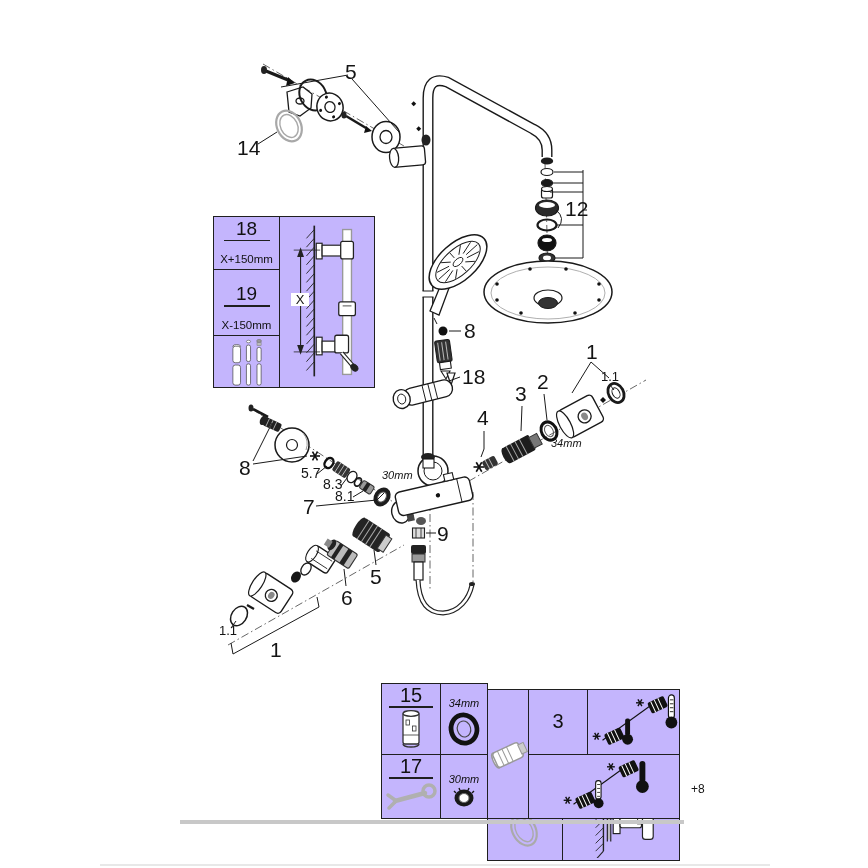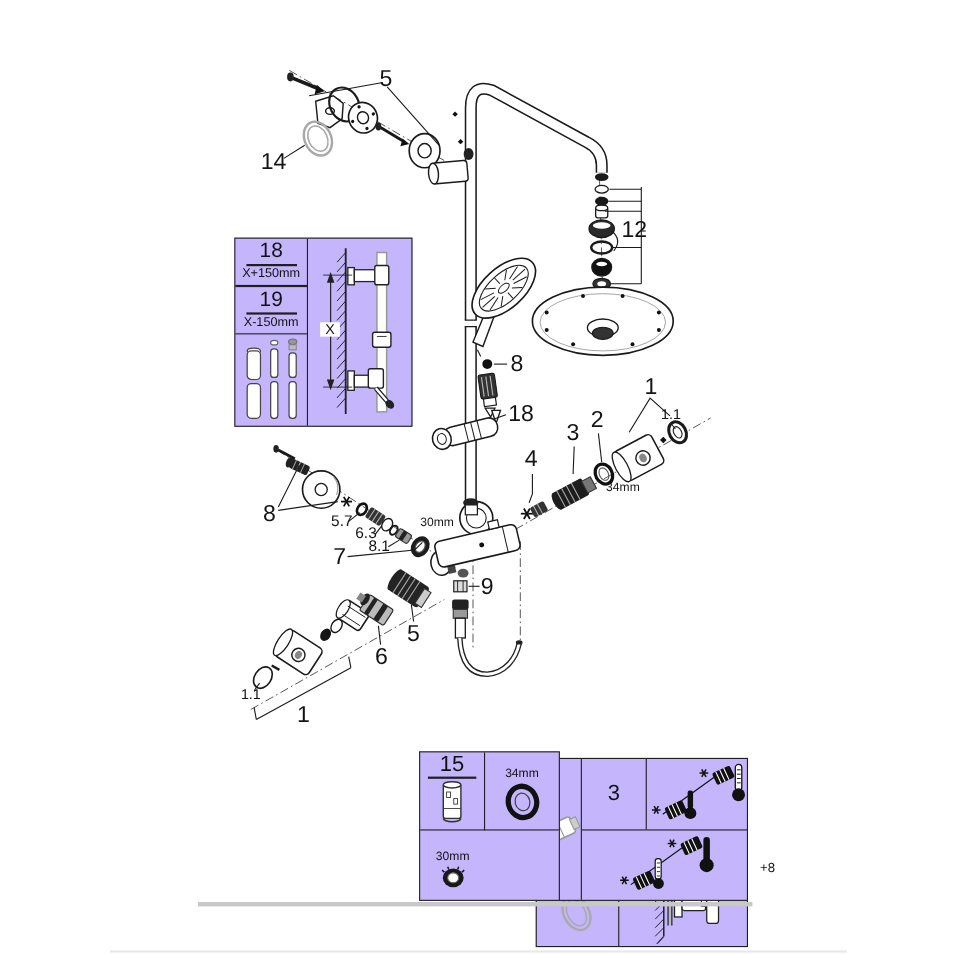--- a/index.html
+++ b/index.html
@@ -3,29 +3,29 @@
 <meta charset="utf-8">
 <style>
   html,body{margin:0;padding:0;background:#fff;}
   #stage{position:relative;width:868px;height:868px;background:#fff;overflow:hidden;
          font-family:"Liberation Sans",sans-serif;color:#111;}
   #art{position:absolute;left:0;top:0;}
   .lbl{position:absolute;white-space:nowrap;color:#141414;line-height:1;}
   .lg{font-size:21px;}
   .md{font-size:14px;}
   .sm{font-size:13px;}
-  .xs{font-size:11px;}
+  .xs{font-size:11px;font-style:italic;}
   .panel{position:absolute;background:#c4b5fd;border:1.8px solid #1f1f1f;box-sizing:border-box;display:flex;}
   .cell{display:flex;flex-direction:column;align-items:center;box-sizing:border-box;}
   .vdiv{border-right:1.6px solid #1f1f1f;}
   .pnum{font-size:20px;line-height:20px;margin-top:3px;}
   .pnum19{font-size:19px;line-height:20px;margin-top:2px;}
   .u{height:2px;background:#1f1f1f;margin-top:1px;}
   .ugray{height:2px;background:#9a9a9a;margin-top:2px;}
-  .dim{font-size:11.5px;line-height:12px;margin-top:1px;}
+  .dim{font-size:11.5px;line-height:12px;margin-top:12px;}
   .hrline{align-self:stretch;height:1.6px;background:#1f1f1f;margin:4px 0 2px 0;}
   .rel{position:relative;}
   .ctr{display:flex;align-items:center;justify-content:center;}
   .bar1{position:absolute;left:180px;top:820px;width:504px;height:4px;background:#c8c8c8;}
   .bar2{position:absolute;left:100px;top:864px;width:670px;height:2px;background:#e8e8e8;}
   svg{display:block;}
 </style>
 </head>
 <body>
 
@@ -335,37 +335,37 @@
 <div class="lbl lg" style="left:464px;top:320px">8</div>
 <div class="lbl lg" style="left:462px;top:366px">18</div>
 <div class="lbl lg" style="left:586px;top:341px">1</div>
 <div class="lbl sm" style="left:601px;top:370px">1.1</div>
 <div class="lbl lg" style="left:537px;top:371px">2</div>
 <div class="lbl lg" style="left:515px;top:383px">3</div>
 <div class="lbl lg" style="left:477px;top:407px">4</div>
 <div class="lbl xs" style="left:551px;top:438px">34mm</div>
 <div class="lbl lg" style="left:239px;top:457px">8</div>
 <div class="lbl md" style="left:301px;top:466px">5.7</div>
-<div class="lbl md" style="left:323px;top:477px">6.3</div>
+<div class="lbl md" style="left:323px;top:477px">8.3</div>
 <div class="lbl md" style="left:335px;top:489px">8.1</div>
 <div class="lbl lg" style="left:303px;top:496px">7</div>
 <div class="lbl xs" style="left:382px;top:470px">30mm</div>
 <div class="lbl lg" style="left:437px;top:523px">9</div>
 <div class="lbl lg" style="left:370px;top:566px">5</div>
 <div class="lbl lg" style="left:341px;top:587px">6</div>
 <div class="lbl lg" style="left:270px;top:639px">1</div>
 <div class="lbl sm" style="left:219px;top:624px">1.1</div>
 
 <div class="panel rel" style="left:213px;top:216px;width:162px;height:172px">
   <div class="cell vdiv" style="width:66px">
     <div class="pnum19">18</div>
     <div class="u" style="width:46px"></div>
     <div class="dim">X+150mm</div>
     <div class="hrline"></div>
-    <div class="pnum19" style="margin-top:0">19</div>
+    <div class="pnum19" style="margin-top:12px">19</div>
     <div class="u" style="width:46px"></div>
     <div class="dim">X-150mm</div>
     <div class="hrline"></div>
     <svg width="60" height="78" viewBox="0 0 60 84">
       <g stroke="#444" stroke-width="1.2" fill="#fff">
         <ellipse cx="12.5" cy="14" rx="6.5" ry="2.8"></ellipse>
         <rect x="6" y="14" width="13" height="28" rx="4"></rect>
             <rect x="6" y="46" width="13" height="34" rx="4"></rect>
         <ellipse cx="32.5" cy="6" rx="3.5" ry="2.2" stroke="#666"></ellipse>
         <rect x="29" y="12" width="7" height="28" rx="3"></rect>
@@ -512,21 +512,21 @@
             <path d="M65,8 V20 M69,8 V20 M73,8 V20" stroke="#fff" stroke-width="1"></path>
           </g>
           <rect x="81" y="6" width="6" height="22" rx="3" fill="#111"></rect>
           <circle cx="84" cy="32" r="6.5" fill="#111"></circle>
         </svg>
       </div>
     </div>
   </div>
 </div>
 
-<div class="panel" style="left:381px;top:683px;width:128px;height:136px;display:grid;grid-template-columns:59px 1fr;grid-template-rows:71px 1fr">
+<div class="panel" style="left:381px;top:683px;width:107px;height:136px;display:grid;grid-template-columns:59px 1fr;grid-template-rows:71px 1fr">
   <div class="cell" style="border-right:1.6px solid #1f1f1f;border-bottom:1.6px solid #1f1f1f">
     <div class="pnum" style="margin-top:1px">15</div>
     <div class="u" style="width:44px"></div>
     <svg width="40" height="42" viewBox="0 0 40 42">
       <g stroke="#333" fill="#fff" stroke-width="1.3">
         <rect x="12" y="5" width="16" height="31" rx="2"></rect>
         <ellipse cx="20" cy="5.5" rx="8" ry="2.8"></ellipse>
         <path d="M12,36 a8,3 0 0 0 16,0" fill="none"></path>
         <rect x="15" y="12" width="3.5" height="5" stroke-width="0.8"></rect>
         <rect x="21.5" y="18" width="3.5" height="5" stroke-width="0.8"></rect>
@@ -536,20 +536,32 @@
   </div>
   <div class="cell" style="border-bottom:1.6px solid #1f1f1f">
     <div class="xs" style="margin-top:13px;font-size:11px">34mm</div>
     <svg width="42" height="40" viewBox="0 0 42 42">
       <g transform="rotate(-15 21 21)" fill="none">
         <ellipse cx="21" cy="21" rx="13.5" ry="15" stroke="#111" stroke-width="5"></ellipse>
         <ellipse cx="21" cy="21" rx="7" ry="8.5" stroke="#444" stroke-width="1.2"></ellipse>
       </g>
     </svg>
   </div>
+  <div class="cell" style="border-right:1.6px solid #1f1f1f">
+    <div class="pnum" style="margin-top:1px">17</div>
+    <div class="u" style="width:44px"></div>
+    <svg width="52" height="32" viewBox="0 0 52 32">
+      <g stroke="#b0b0b0" fill="none" stroke-linecap="round">
+        <line x1="10" y1="22" x2="40" y2="14" stroke-width="4.5"></line>
+        <line x1="10" y1="21" x2="3" y2="16" stroke-width="3.5"></line>
+        <line x1="10" y1="23" x2="4" y2="29" stroke-width="3.5"></line>
+        <circle cx="44" cy="12" r="6" stroke-width="3.5"></circle>
+      </g>
+    </svg>
+  </div>
   <div class="cell">
     <div class="xs" style="margin-top:18px;font-size:11px">30mm</div>
     <svg width="34" height="28" viewBox="0 0 34 28">
       <ellipse cx="17" cy="13" rx="9.5" ry="8.5" fill="#181818"></ellipse>
       <ellipse cx="17" cy="13" rx="5" ry="4.5" fill="#fff" stroke="#666" stroke-width="1"></ellipse>
       <path d="M9,8 l-2,-2 M13,5.5 l-1,-2.5 M21,5.5 l1,-2.5 M25,8 l2,-2" stroke="#181818" stroke-width="1.4"></path>
     </svg>
   </div>
 </div>
 

